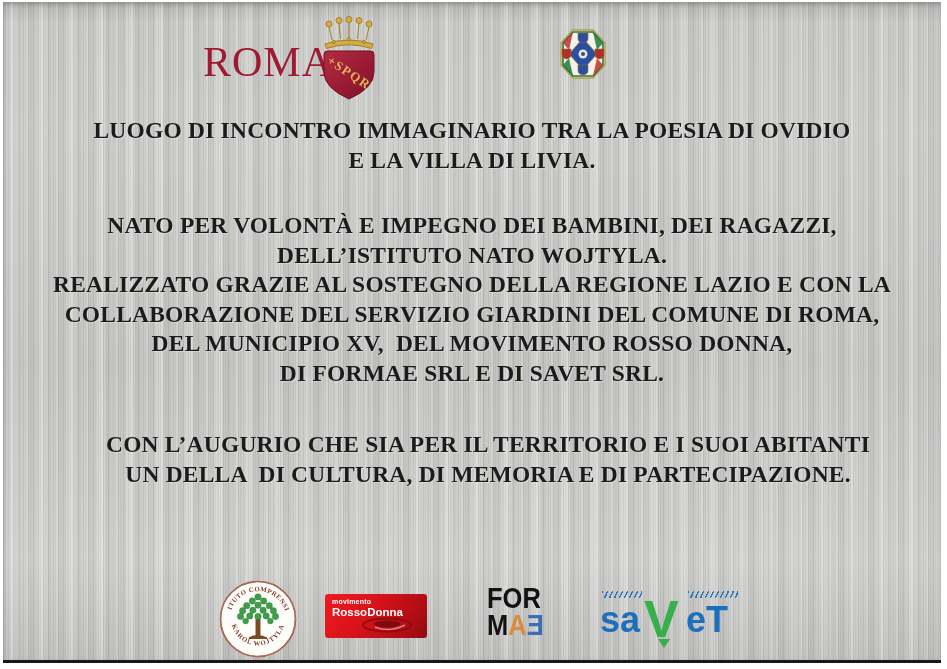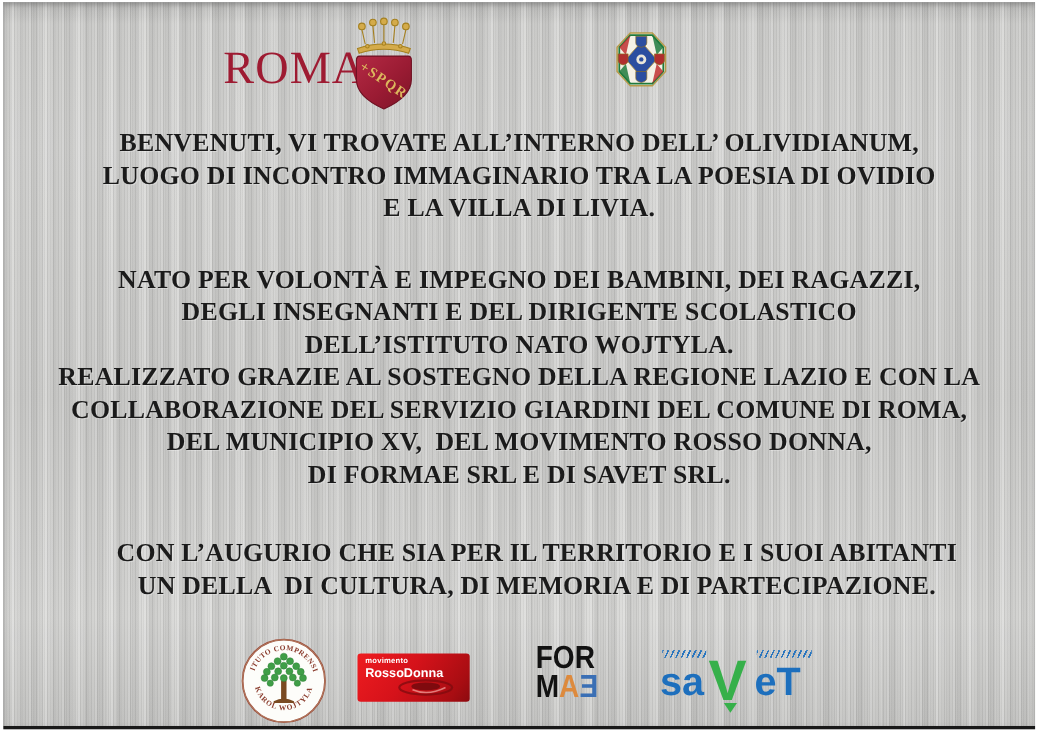--- a/index.html
+++ b/index.html
@@ -129,27 +129,25 @@
 
       <path d="M19,5 h10 v6 q0,3 -5,4 q-5,-1 -5,-4 Z" fill="#2b4ea0" stroke="#8a6b20" stroke-width="0.6"></path>
       <path d="M19,37 h10 v6 q0,3 -5,4 q-5,-1 -5,-4 Z" fill="#2b4ea0" stroke="#8a6b20" stroke-width="0.6"></path>
       <path d="M3,21 h9 v6 q0,3 -4.5,4 q-4.5,-1 -4.5,-4 Z" fill="#b02e2e" stroke="#8a6b20" stroke-width="0.6"></path>
       <path d="M36,21 h9 v6 q0,3 -4.5,4 q-4.5,-1 -4.5,-4 Z" fill="#b02e2e" stroke="#8a6b20" stroke-width="0.6"></path>
     </svg>
   </div>
 
   <div class="main-text">
     <div class="para p1">
-      <div class="line">BENVENUTI, VI TROVATE ALL’INTERNO DELL’ OLIVIDIANUM,</div>
       <div class="line">LUOGO DI INCONTRO IMMAGINARIO TRA LA POESIA DI OVIDIO</div>
       <div class="line">E LA VILLA DI LIVIA.</div>
     </div>
     <div class="para p2">
       <div class="line">NATO PER VOLONTÀ E IMPEGNO DEI BAMBINI, DEI RAGAZZI,</div>
-      <div class="line">DEGLI INSEGNANTI E DEL DIRIGENTE SCOLASTICO</div>
       <div class="line">DELL’ISTITUTO NATO WOJTYLA.</div>
       <div class="line">REALIZZATO GRAZIE AL SOSTEGNO DELLA REGIONE LAZIO E CON LA</div>
       <div class="line">COLLABORAZIONE DEL SERVIZIO GIARDINI DEL COMUNE DI ROMA,</div>
       <div class="line">DEL MUNICIPIO XV,  DEL MOVIMENTO ROSSO DONNA,</div>
       <div class="line">DI FORMAE SRL E DI SAVET SRL.</div>
     </div>
     <div class="para p3">
       <div class="line">CON L’AUGURIO CHE SIA PER IL TERRITORIO E I SUOI ABITANTI</div>
       <div class="line">UN DELLA  DI CULTURA, DI MEMORIA E DI PARTECIPAZIONE.</div>
     </div>

